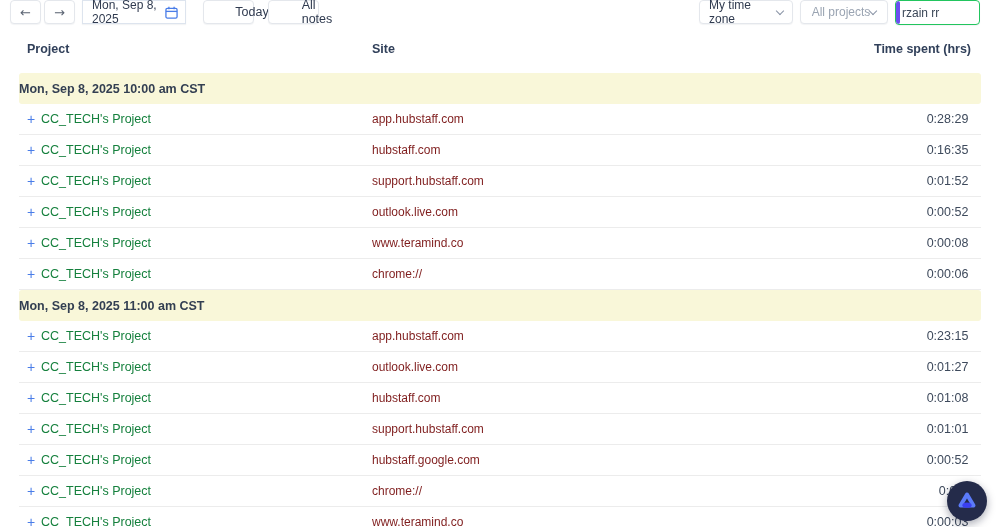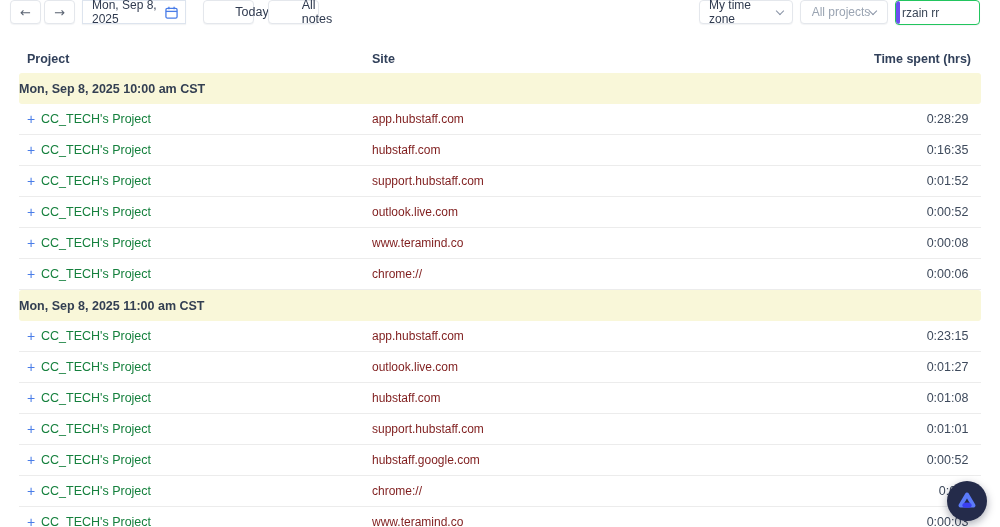--- a/index.html
+++ b/index.html
@@ -33,21 +33,21 @@
   .search-wrap { position:relative; width:85px; height:25px; background:#fff; border:1px solid #22c55e;
     border-radius:4px; box-shadow:0 1px 1px rgba(20,30,60,.05); overflow:hidden; }
   .search-caret { position:absolute; left:0; top:0; width:4px; height:100%; background:#6a4ff0; border-radius:2px; }
   .search-wrap input { position:absolute; left:6px; top:0; width:74px; height:100%; border:none; outline:none;
     font-size:12px; color:#3c4858; font-family:"Liberation Sans", sans-serif; background:transparent; }
   .cal-ico { width:13px; height:13px; display:block; }
 
   
   .table-wrap { position:absolute; top:40px; left:19px; width:962px; }
   .thead { position:relative; height:33px; }
-  .th { position:absolute; top:12px; font-size:12.5px; font-weight:bold; color:#31405a; }
+  .th { position:absolute; top:2px; font-size:12.5px; font-weight:bold; color:#31405a; }
   .th-project { left:8px; }
   .th-site { left:353px; }
   .th-time { right:10px; }
   .section-header { height:31px; background:#f9f7d9; border-radius:3px; display:flex; align-items:center;
     font-size:12.5px; font-weight:bold; color:#333f52; }
   .row { position:relative; height:31px; border-bottom:1px solid #ececec; display:flex; align-items:center; cursor:pointer; }
   .plus-ico { position:absolute; left:8px; top:50%; transform:translateY(-50%); color:#4a7de8;
     font-size:14px; font-weight:400; line-height:1; cursor:pointer; }
   .row-project { position:absolute; left:22px; font-size:12.5px; color:#15803d; }
   .row-site { position:absolute; left:353px; font-size:12px; color:#7f1d1d;text-align:center; }

